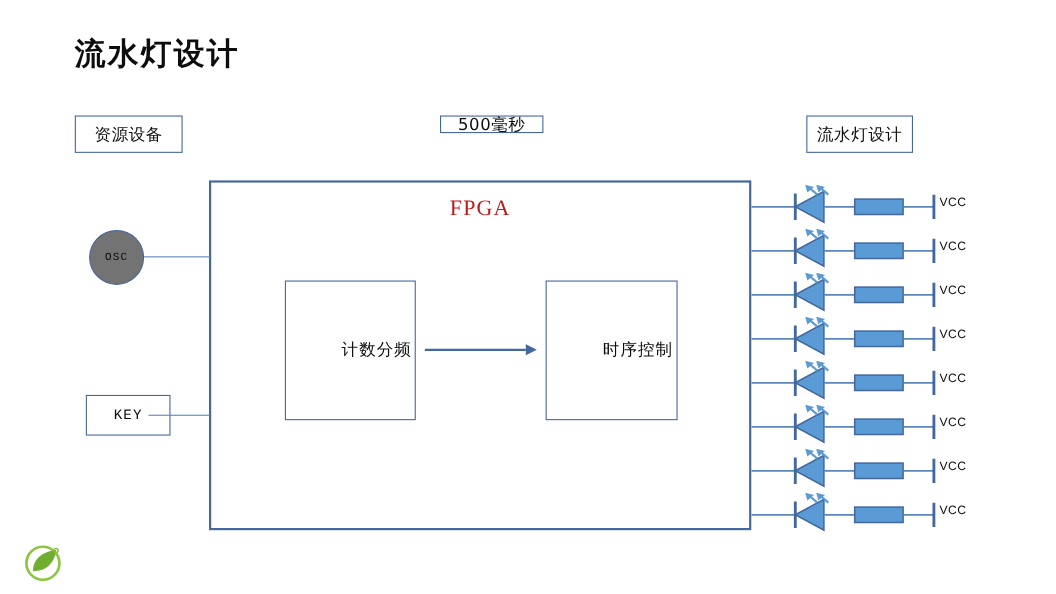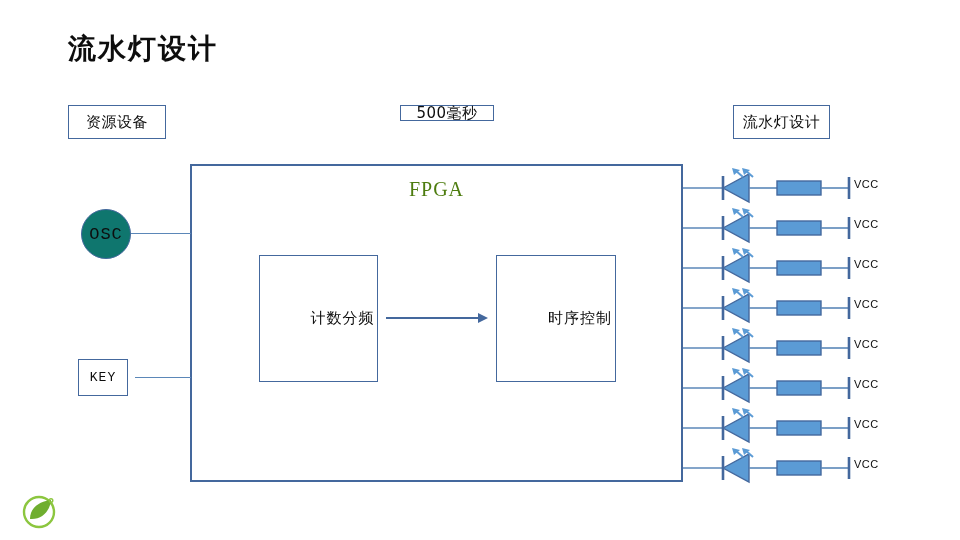--- a/index.html
+++ b/index.html
@@ -33,47 +33,47 @@
 
   
   .fpga{
     position:absolute;left:190px;top:164px;width:493px;height:318px;
     box-sizing:border-box;border:2px solid #44689d;background:#ffffff;
   }
   .fpga-label{
     position:absolute;left:190px;top:178px;width:493px;
     text-align:center;
     font-family:"Liberation Serif","DejaVu Serif",serif;
-    font-size:20px;color:#4d7c0f;letter-spacing:1px;
+    font-size:20px;color:#b91c1c;letter-spacing:1px;
   }
 
   
   .sub-box{
     position:absolute;box-sizing:border-box;
     border:1.8px solid #44689d;background:#ffffff;
     display:flex;align-items:center;justify-content:center;
     font-family:"DejaVu Sans","Liberation Sans",sans-serif;
     font-size:15px;color:#0d0d0d;letter-spacing:1px;white-space:nowrap;padding-left:48px;
   }
   .sub-count{left:259px;top:255px;width:119px;height:127px;}
   .sub-seq  {left:496px;top:255px;width:120px;height:127px;justify-content:center;}
 
   
   .arrow-mid{position:absolute;left:386px;top:311px;width:102px;height:14px;}
 
   
   .osc{
     position:absolute;left:81px;top:209px;width:50px;height:50px;
     box-sizing:border-box;border:1.6px solid #44689d;border-radius:50%;
-    background:#0f766e;display:flex;align-items:center;justify-content:center;
+    background:#737373;display:flex;align-items:center;justify-content:center;
     font-family:"Liberation Mono","DejaVu Sans Mono",monospace;
-    font-size:17px;color:#0d0d0d;letter-spacing:1px;
+    font-size:10px;color:#0d0d0d;letter-spacing:1px;
   }
   .key{
-    position:absolute;left:78px;top:359px;width:50px;height:37px;
+    position:absolute;left:78px;top:359px;width:77px;height:37px;
     box-sizing:border-box;border:1.6px solid #44689d;background:#ffffff;
     display:flex;align-items:center;justify-content:center;
     font-family:"Liberation Mono","DejaVu Sans Mono",monospace;
     font-size:13px;color:#0d0d0d;letter-spacing:1px;
   }
 
   
   .wire-h{position:absolute;height:0;border-top:1.6px solid #5b87b8;}
   .wire-osc{left:131px;top:233px;width:60px;}
   .wire-key{left:135px;top:377px;width:56px;}

